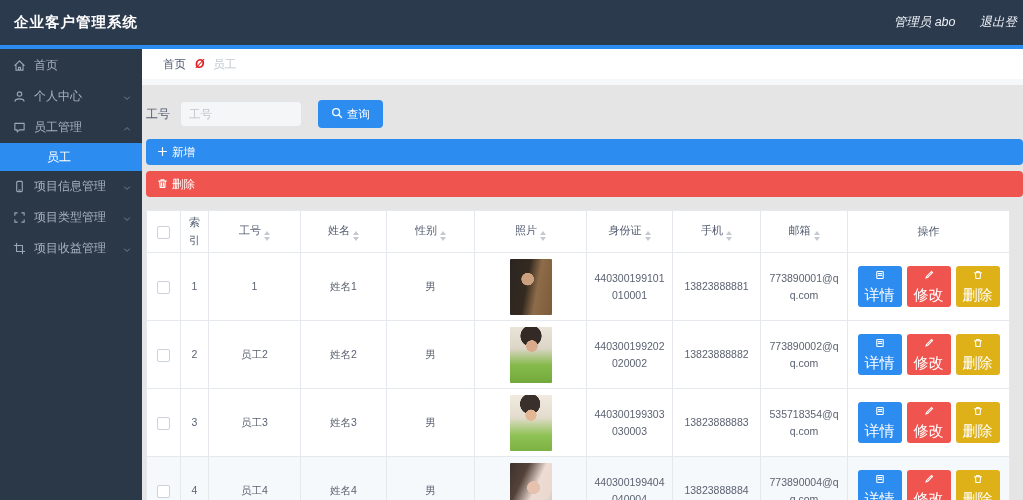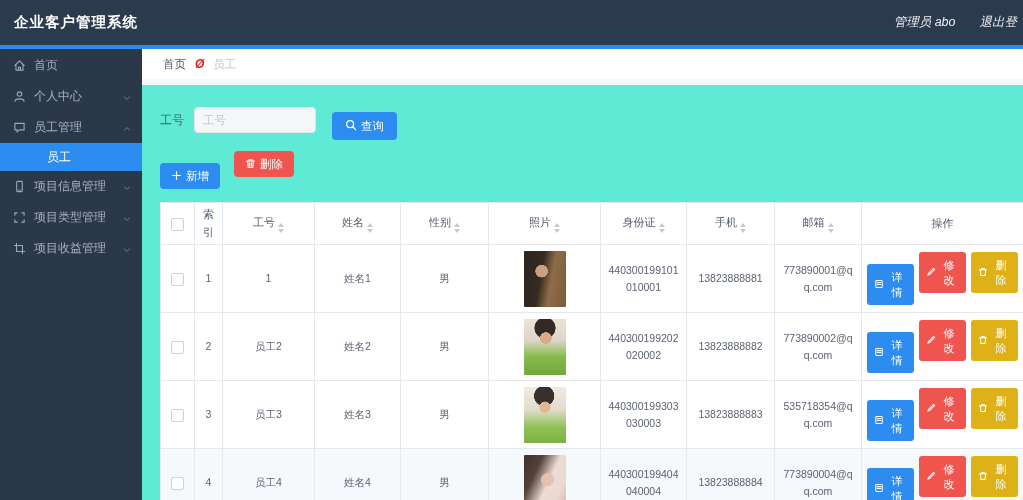--- a/index.html
+++ b/index.html
@@ -29,36 +29,36 @@
   .sidebar svg { stroke:#9aa7b5; fill:none; stroke-width:1.2; stroke-linecap:round; stroke-linejoin:round; }
 
   
   .content { position:absolute; top:49px; left:142px; width:881px; height:451px; }
   .breadcrumb-bar { background:#fff; height:30px; display:flex; align-items:center;
     padding-left:21px; font-size:11.5px; }
   .bc-home { color:#515a6e; cursor:pointer; }
   .bc-sep { color:#e02020; font-weight:bold; font-style:italic; margin:0 9px; font-size:12px; }
   .bc-current { color:#bfc5ce; }
 
-  .panel { background:#5eead4; margin-top:6px; height:415px; padding:15px 0 0 18px; overflow:hidden; }
+  .panel { background:#e5e5e5; margin-top:6px; height:415px; padding:15px 0 0 4px; overflow:hidden; }
 
   
   .form-row { display:flex; align-items:center; }
   .form-label { color:#515a6e; font-size:12px; margin-right:10px; }
   .text-input { width:122px; height:26px; background:#f5f6f7; border:1px solid #e2e4e8;
     border-radius:4px; padding:0 8px; font-size:11.5px; color:#7a828e;
     font-family:inherit; outline:none; }
   .text-input::placeholder { color:#c0c4cc; }
   .btn { border:none; border-radius:4px; color:#fff; font-size:11.5px; cursor:pointer;
     display:inline-flex; align-items:center; gap:4px; font-family:inherit; }
   .btn svg { stroke:#fff; fill:none; stroke-width:1.5; stroke-linecap:round; }
-  .btn-blue { background:#2d8cf0;margin-top:12px; }
+  .btn-blue { background:#2d8cf0; }
   .btn-red { background:#f0544f; }
   .btn-search { height:28px; padding:0 13px; margin-left:16px; }
-  .toolbar-row { margin-top:11px; display:flex; gap:14px; }
+  .toolbar-row { margin-top:11px; display:flex; gap:6px;flex-direction:column; }
   .btn-tool { height:26px; padding:0 11px; }
 
   
   table { border-collapse:collapse; table-layout:fixed; width:863px; margin-top:13px; }
   th, td { border:1px solid #e5e8ec; text-align:center; vertical-align:middle;
     padding:3px 5px; word-break:break-all; line-height:1.55; }
   th { height:42px; color:#515a6e; font-size:11px; font-weight:normal; background:#fff; }
   td { color:#5b6270; font-size:10.5px; }
   tr.data-row { height:68px; background:#fff; }
   tr.row-hover { background:#f6f9fc; }
@@ -75,21 +75,21 @@
   .ph2 { background: radial-gradient(circle at 52% 34%, #d9ab8c 0 13%, rgba(0,0,0,0) 14%),
          radial-gradient(circle at 50% 16%, #332a26 0 20%, rgba(0,0,0,0) 21%),
          linear-gradient(180deg,#e9e3d8 0%,#ddd6c8 38%,#85ba4b 68%,#73a83c 100%); }
   .ph3 { background: radial-gradient(circle at 50% 36%, #e3b794 0 13%, rgba(0,0,0,0) 14%),
          radial-gradient(circle at 48% 16%, #3a302b 0 19%, rgba(0,0,0,0) 20%),
          linear-gradient(180deg,#f0eae0 0%,#e3dccd 40%,#8fc254 72%,#7cb143 100%); }
   .ph4 { background: radial-gradient(circle at 56% 44%, #e6c2ae 0 16%, rgba(0,0,0,0) 17%),
          linear-gradient(115deg,#3c312d 0%,#544239 28%,#ecdcd3 55%,#e9d9cf 78%,#cdb3a6 100%); }
   .ph5 { background: linear-gradient(90deg,#23201c 0%,#57524a 28%,#d9d4c6 40%,#3a3733 55%,#191817 100%); }
   .ops { display:flex; justify-content:center; gap:5px; }
-  .btn-op { height:41px; padding:0 7px; border-radius:3px; font-size:11px; gap:3px; }
+  .btn-op { height:41px; padding:0 7px; border-radius:3px; font-size:15px; gap:3px;flex-direction:column; }
   .btn-yellow { background:#ddb117; }
 </style>
 </head>
 <body>
 
 <div class="topbar">
   <div class="brand">企业客户管理系统</div>
   <div class="topbar-right">
     <span>管理员 abo</span>
     <span>退出登</span>

